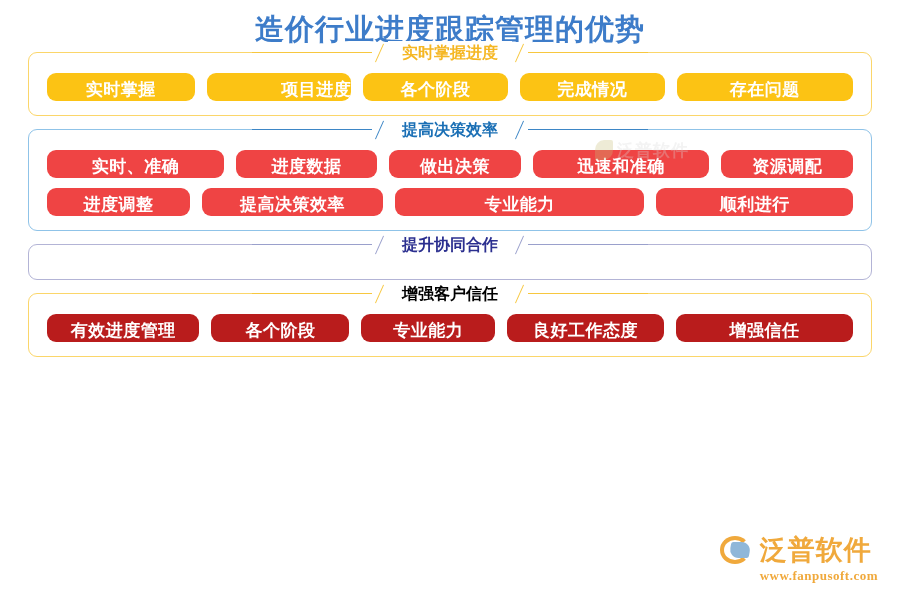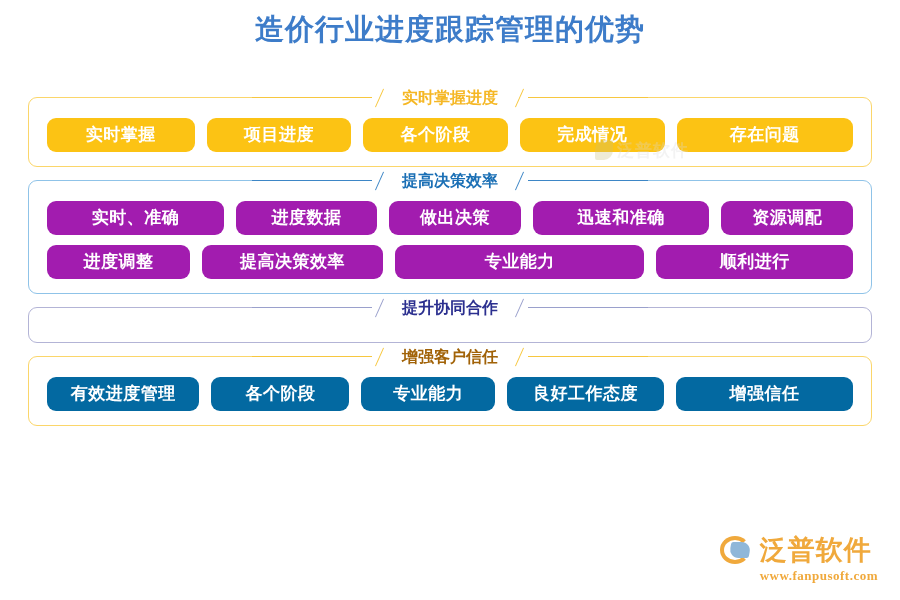--- a/index.html
+++ b/index.html
@@ -25,21 +25,20 @@
     margin: 0;
     padding-top: 14px;
     padding-bottom: 6px;
     line-height: 1.1;
   }
 
   
   .sections {
     padding: 0 28px;
     box-sizing: border-box;
-    margin-top: 45px;
   }
   .section {
     position: relative;
     border: 1.5px solid #f5cf6b;
     border-radius: 9px;
     box-sizing: border-box;
     margin-bottom: 13px;
     padding: 20px 18px 14px 18px;
   }
   .section.theme-amber   { border-color: #fbd66a; }
@@ -63,21 +62,21 @@
     background: #ffffff;
     padding: 0 14px;
     font-size: 16px;
     font-weight: bold;
     line-height: 24px;
     white-space: nowrap;
   }
   .theme-amber  .sec-head .gap { color: #f5b724; }
   .theme-teal   .sec-head .gap { color: #1a6fb5; }
   .theme-green  .sec-head .gap { color: #2b2f8f; }
-  .theme-purple .sec-head .gap { color: #a16207; }
+  .theme-purple .sec-head .gap { color: #000000; }
 
   .deco {
     display: flex;
     align-items: center;
     flex: 0 0 auto;
     height: 24px;
   }
   .deco .bar {
     height: 0;
     border-top: 1.4px solid currentColor;
@@ -118,29 +117,29 @@
   .chip-row:last-child { margin-bottom: 0; }
 
   .chip {
     flex: 1 1 auto;
     border-radius: 9px;
     color: #ffffff;
     font-size: 17px;
     font-weight: bold;
     text-align: center;
     line-height: 34px;
-    height: 34px;
+    height: 28px;
     letter-spacing: 0.5px;
     white-space: nowrap;
     overflow: hidden;
   }
   .theme-amber  .chip { background: #fcc314; }
-  .theme-teal   .chip { background: #a21caf; }
+  .theme-teal   .chip { background: #ef4444; }
   .theme-green  .chip { background: #a8d58a; }
-  .theme-purple .chip { background: #0369a1; }
+  .theme-purple .chip { background: #b91c1c; }
 
   
   .wm-center {
     position: absolute;
     left: 595px;
     top: 130px;
     width: 120px;
     height: 40px;
     opacity: 0.30;
     pointer-events: none;
@@ -234,21 +233,21 @@
           <span class="slash"></span>
         </span>
         <span class="gap">实时掌握进度</span>
         <span class="deco right">
           <span class="slash"></span>
           <span class="bar"></span>
         </span>
       </div>
       <div class="chip-row">
         <div class="chip" style="flex-grow: 1.02; flex-basis: 0px;">实时掌握</div>
-        <div class="chip" style="flex-grow: 1; flex-basis: 0px;">项目进度</div>
+        <div class="chip" style="flex-grow: 1; flex-basis: 0px; text-align: right;">项目进度</div>
         <div class="chip" style="flex-grow: 1; flex-basis: 0px;">各个阶段</div>
         <div class="chip" style="flex-grow: 1; flex-basis: 0px;">完成情况</div>
         <div class="chip" style="flex-grow: 1.22; flex-basis: 0px;">存在问题</div>
       </div>
     </div>
     <div class="section theme-teal">
       <div class="sec-head">
         <span class="deco left">
           <span class="bar"></span>
           <span class="slash"></span>

